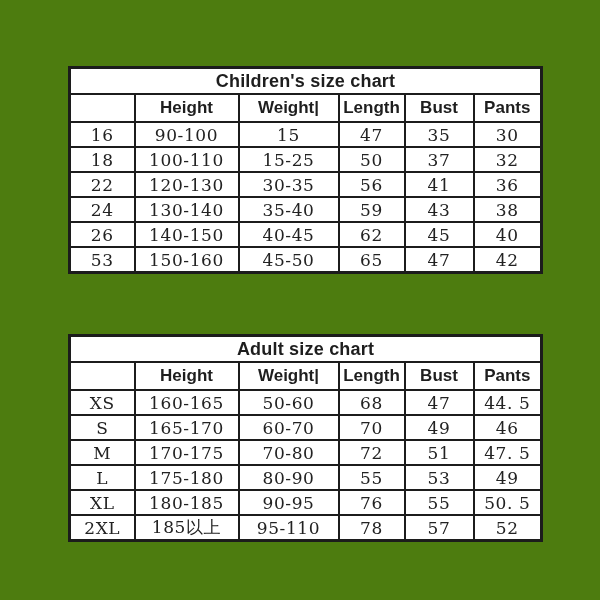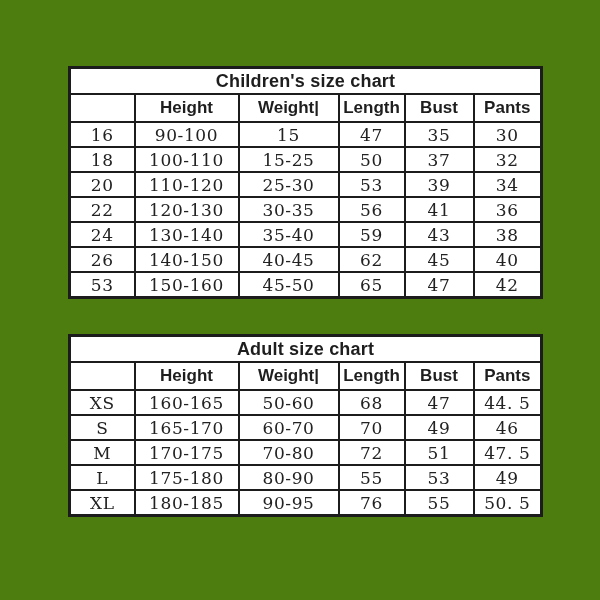--- a/index.html
+++ b/index.html
@@ -98,28 +98,20 @@
         </tr>
         <tr>
           <td>18</td>
           <td>100-110</td>
           <td>15-25</td>
           <td>50</td>
           <td>37</td>
           <td>32</td>
         </tr>
         <tr>
-          <td>20</td>
-          <td>110-120</td>
-          <td>25-30</td>
-          <td>53</td>
-          <td>39</td>
-          <td>34</td>
-        </tr>
-        <tr>
           <td>22</td>
           <td>120-130</td>
           <td>30-35</td>
           <td>56</td>
           <td>41</td>
           <td>36</td>
         </tr>
         <tr>
           <td>24</td>
           <td>130-140</td>
@@ -203,16 +195,24 @@
           <td>49</td>
         </tr>
         <tr>
           <td>XL</td>
           <td>180-185</td>
           <td>90-95</td>
           <td>76</td>
           <td>55</td>
           <td>50. 5</td>
         </tr>
+        <tr>
+          <td>2XL</td>
+          <td>185以上</td>
+          <td>95-110</td>
+          <td>78</td>
+          <td>57</td>
+          <td>52</td>
+        </tr>
       </tbody>
   </table>
 
 </div>
 
 </body></html>

